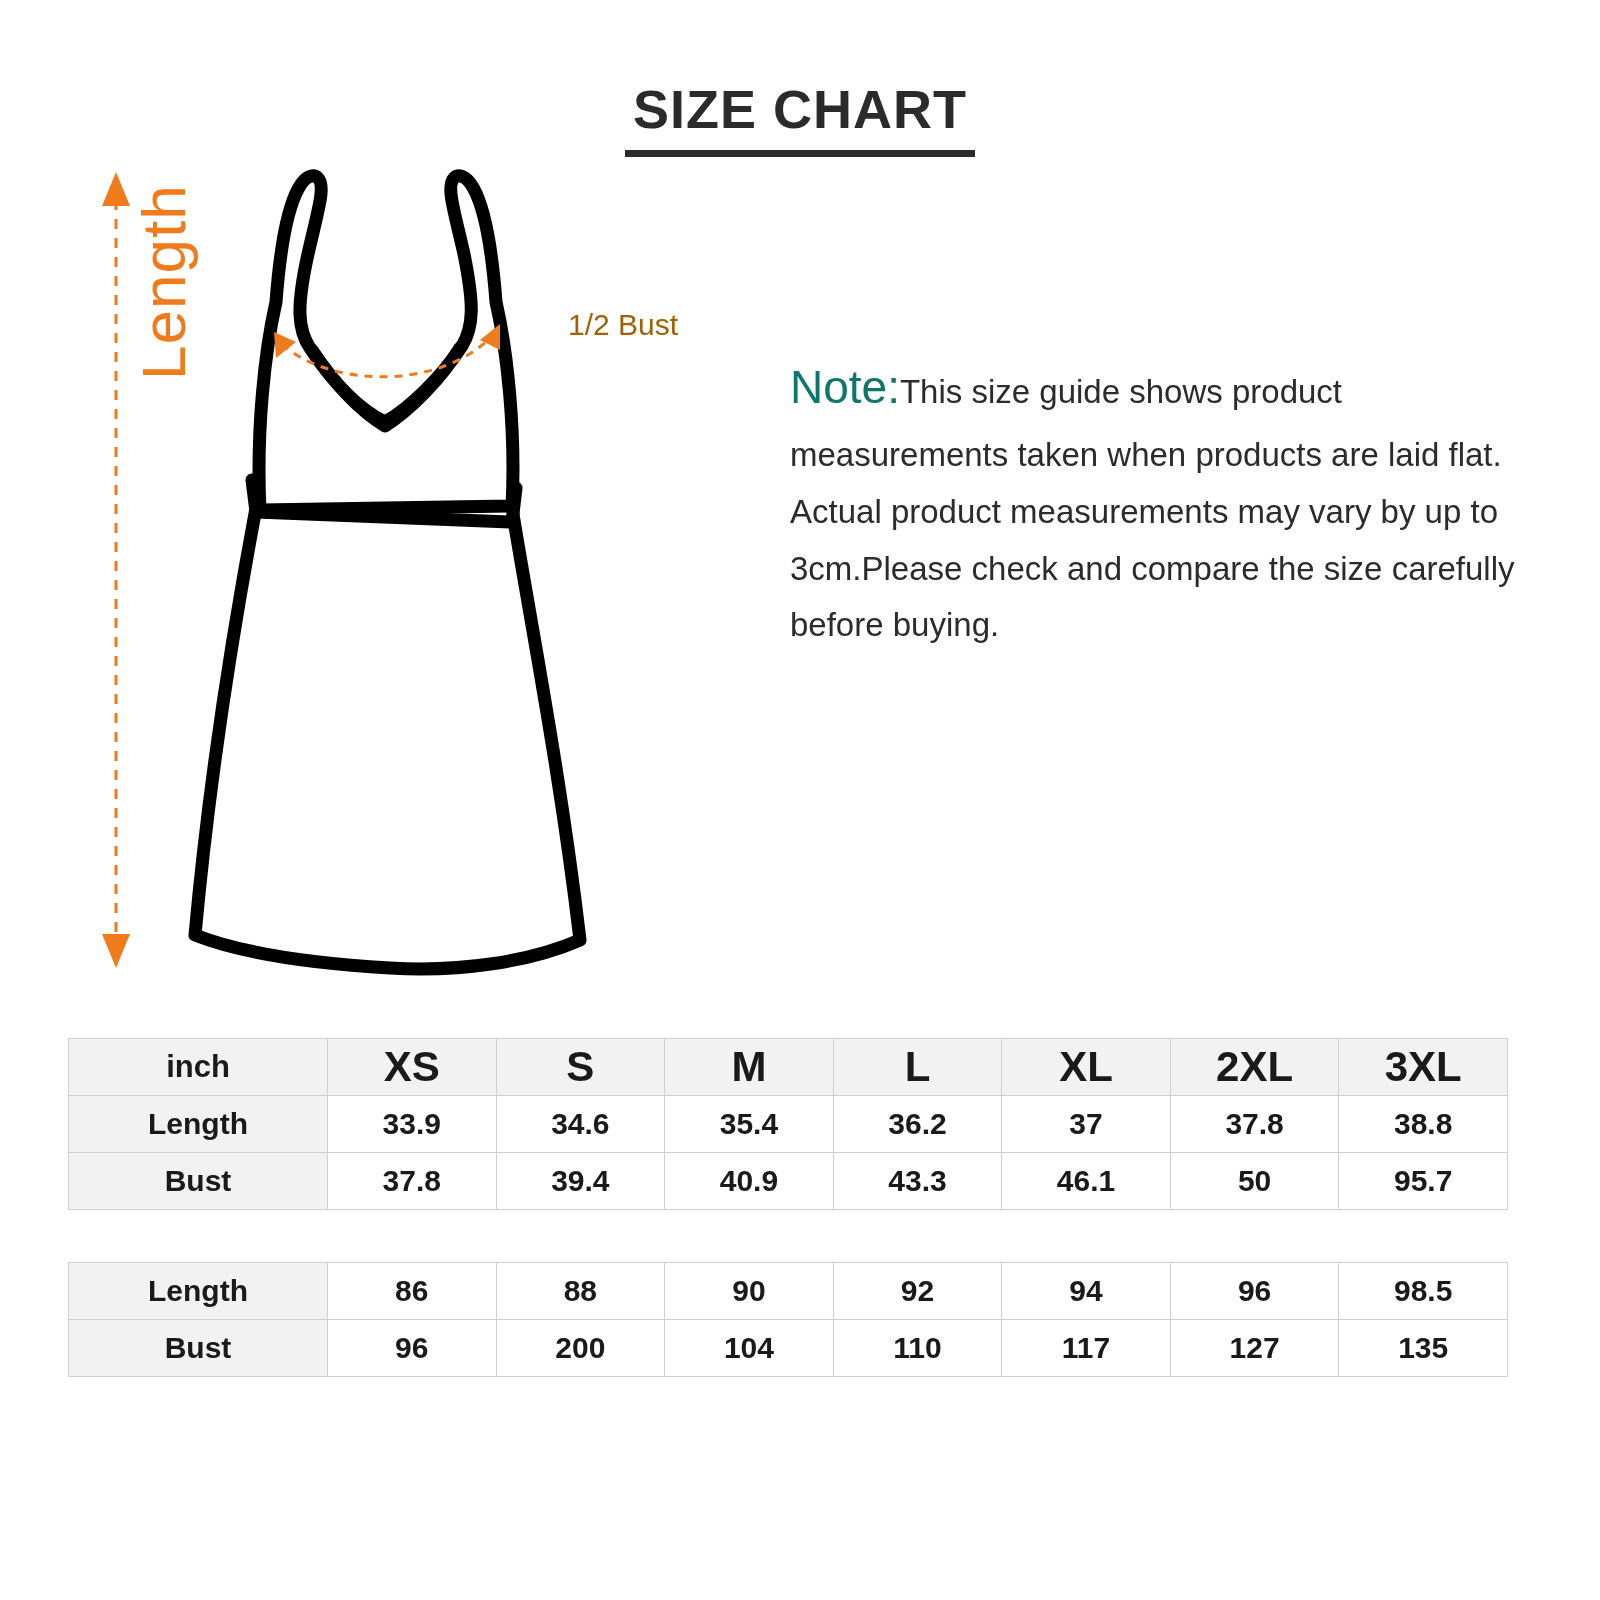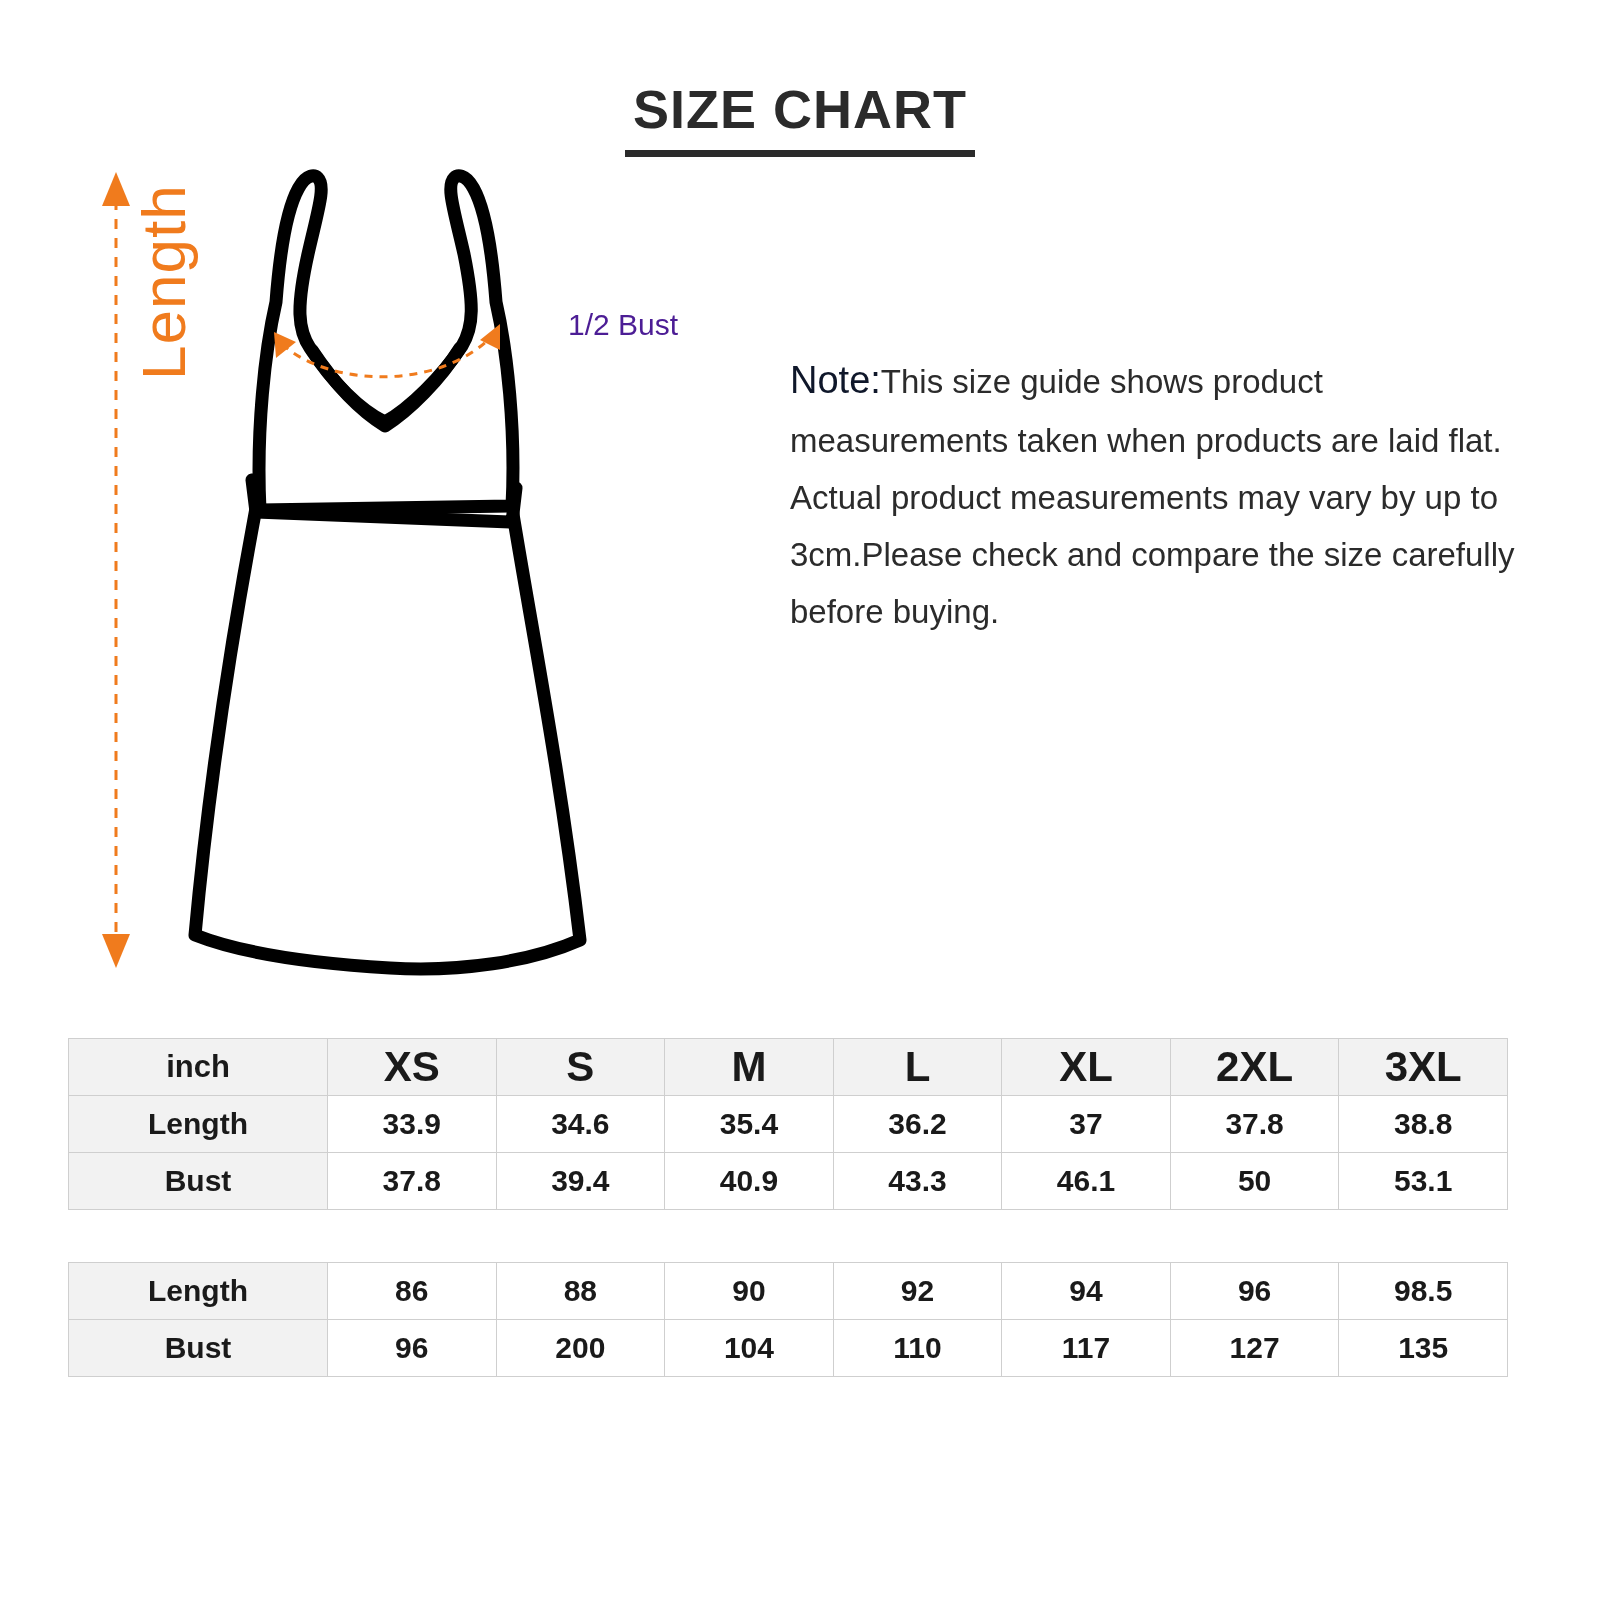--- a/index.html
+++ b/index.html
@@ -58,37 +58,37 @@
     font-size: 62px;
     color: #F07B1D;
     letter-spacing: 1px;
     white-space: nowrap;
   }
   .bust-label {
     position: absolute;
     left: 568px;
     top: 308px;
     font-size: 30px;
-    color: #4c1d95;
+    color: #a16207;
     white-space: nowrap;
   }
 
   
   .note {
     position: absolute;
     left: 790px;
     top: 348px;
     width: 730px;
     font-size: 33px;
     line-height: 1.72;
     color: #2b2b2b;
   }
   .note-kw {
-    color: #0f172a;
-    font-size: 38px;
+    color: #0f766e;
+    font-size: 46px;
   }
 
   
   .tbl {
     position: absolute;
     border-collapse: collapse;
     table-layout: fixed;
   }
   #table-inch { left: 68px; top: 1038px; width: 1440px; }
   #table-cm   { left: 68px; top: 1262px; width: 1440px; }
@@ -199,21 +199,21 @@
       <td class="val">38.8</td>
     </tr>
     <tr>
       <td class="rowhead">Bust</td>
       <td class="val">37.8</td>
       <td class="val">39.4</td>
       <td class="val">40.9</td>
       <td class="val">43.3</td>
       <td class="val">46.1</td>
       <td class="val">50</td>
-      <td class="val">53.1</td>
+      <td class="val">95.7</td>
     </tr>
   </tbody>
     </table>
 
   <table class="tbl" id="table-cm">
     <tbody>
     <tr>
       <td class="rowhead">Length</td>
       <td class="val">86</td>
       <td class="val">88</td>

